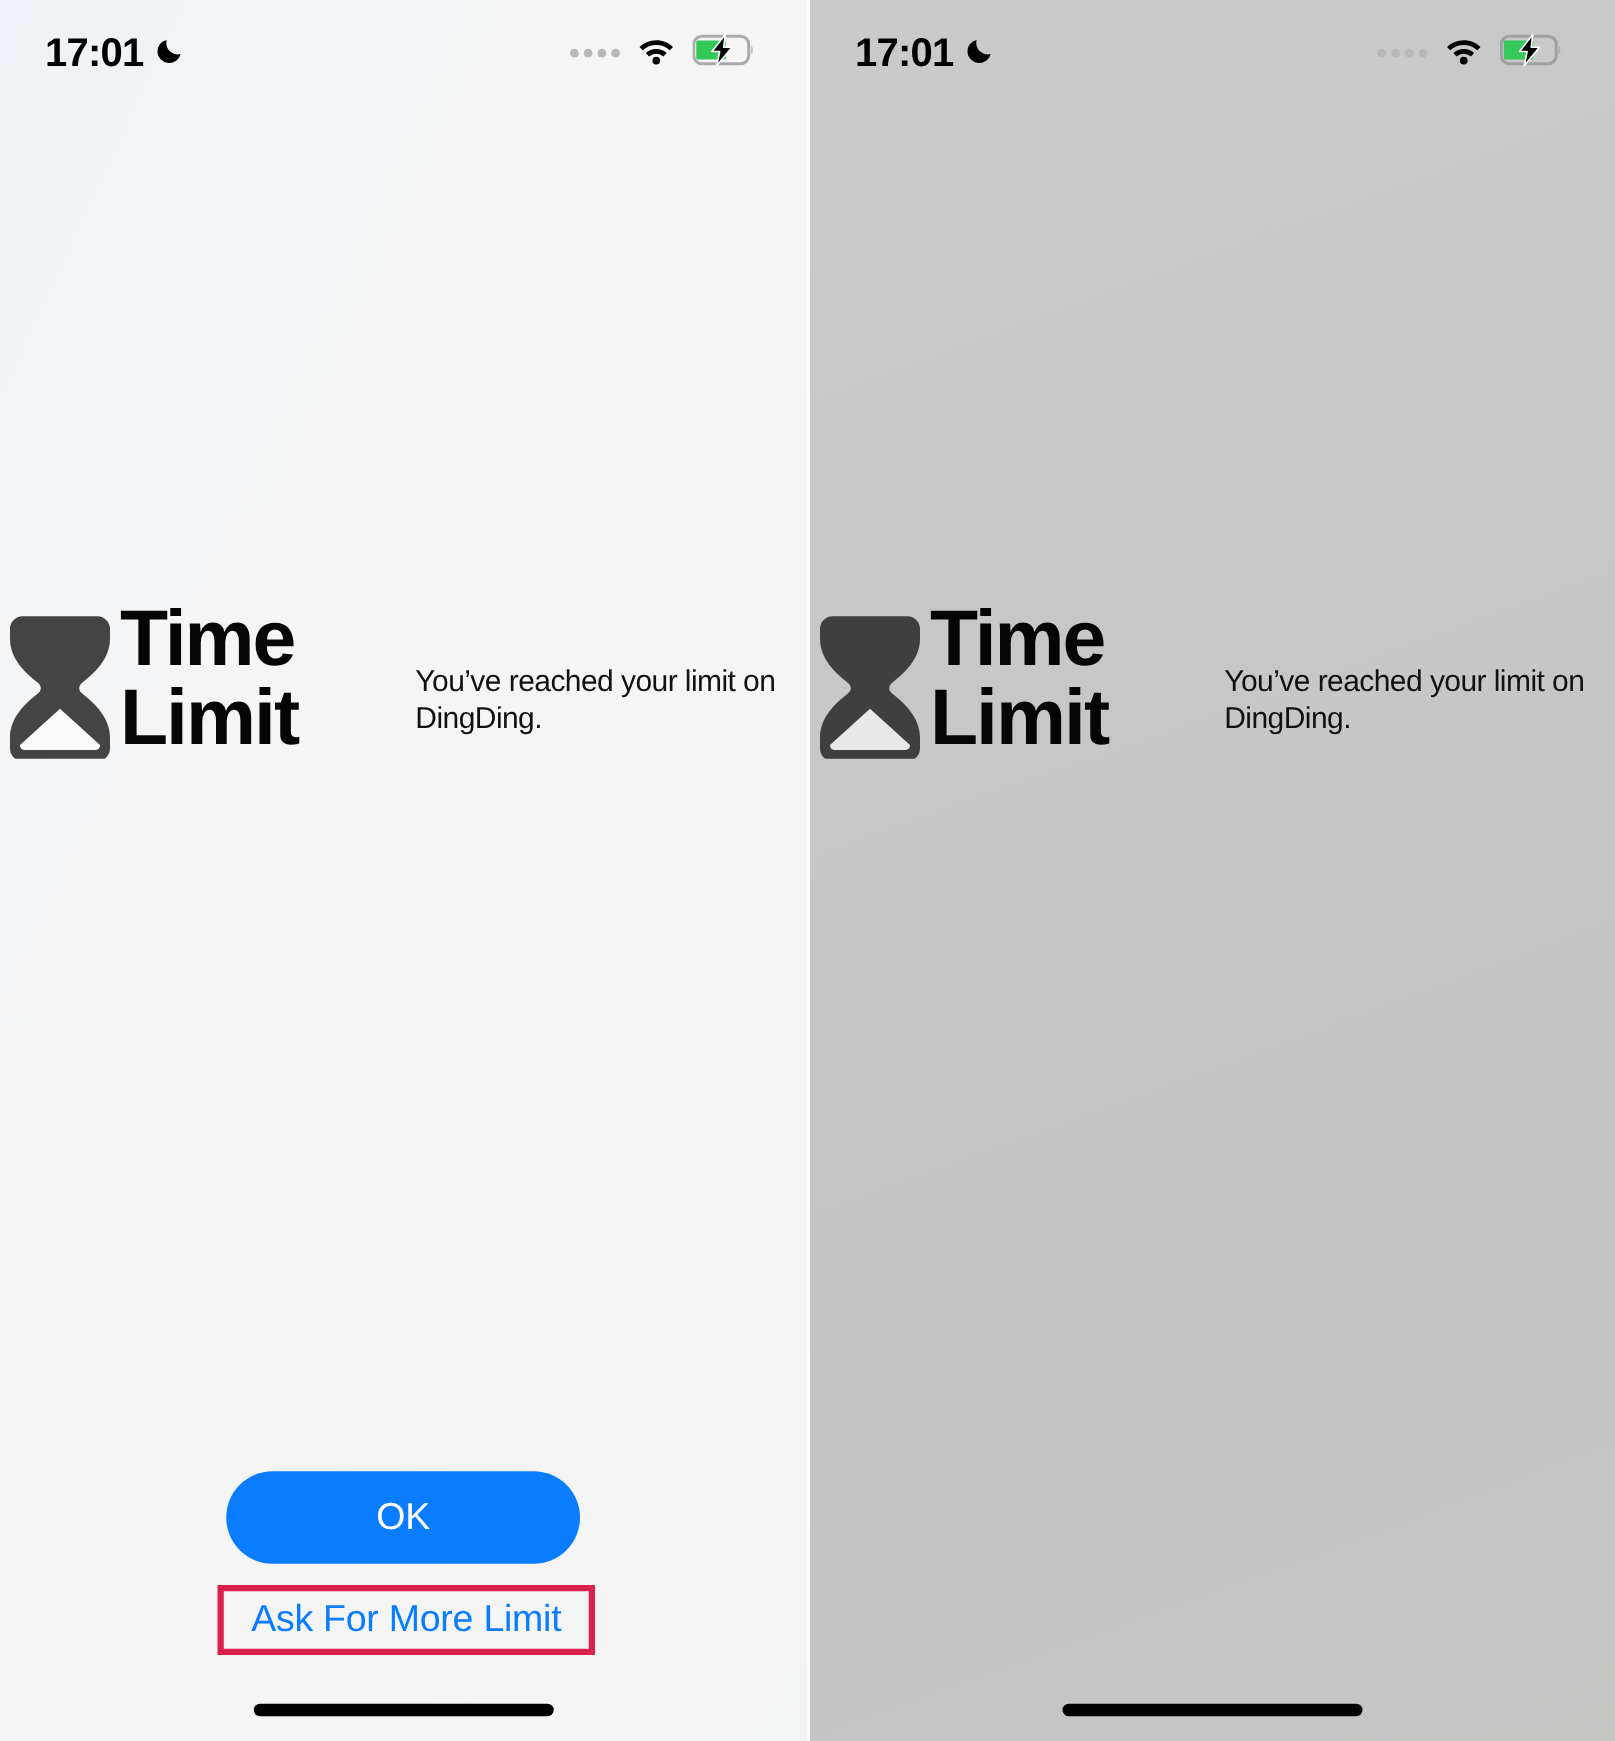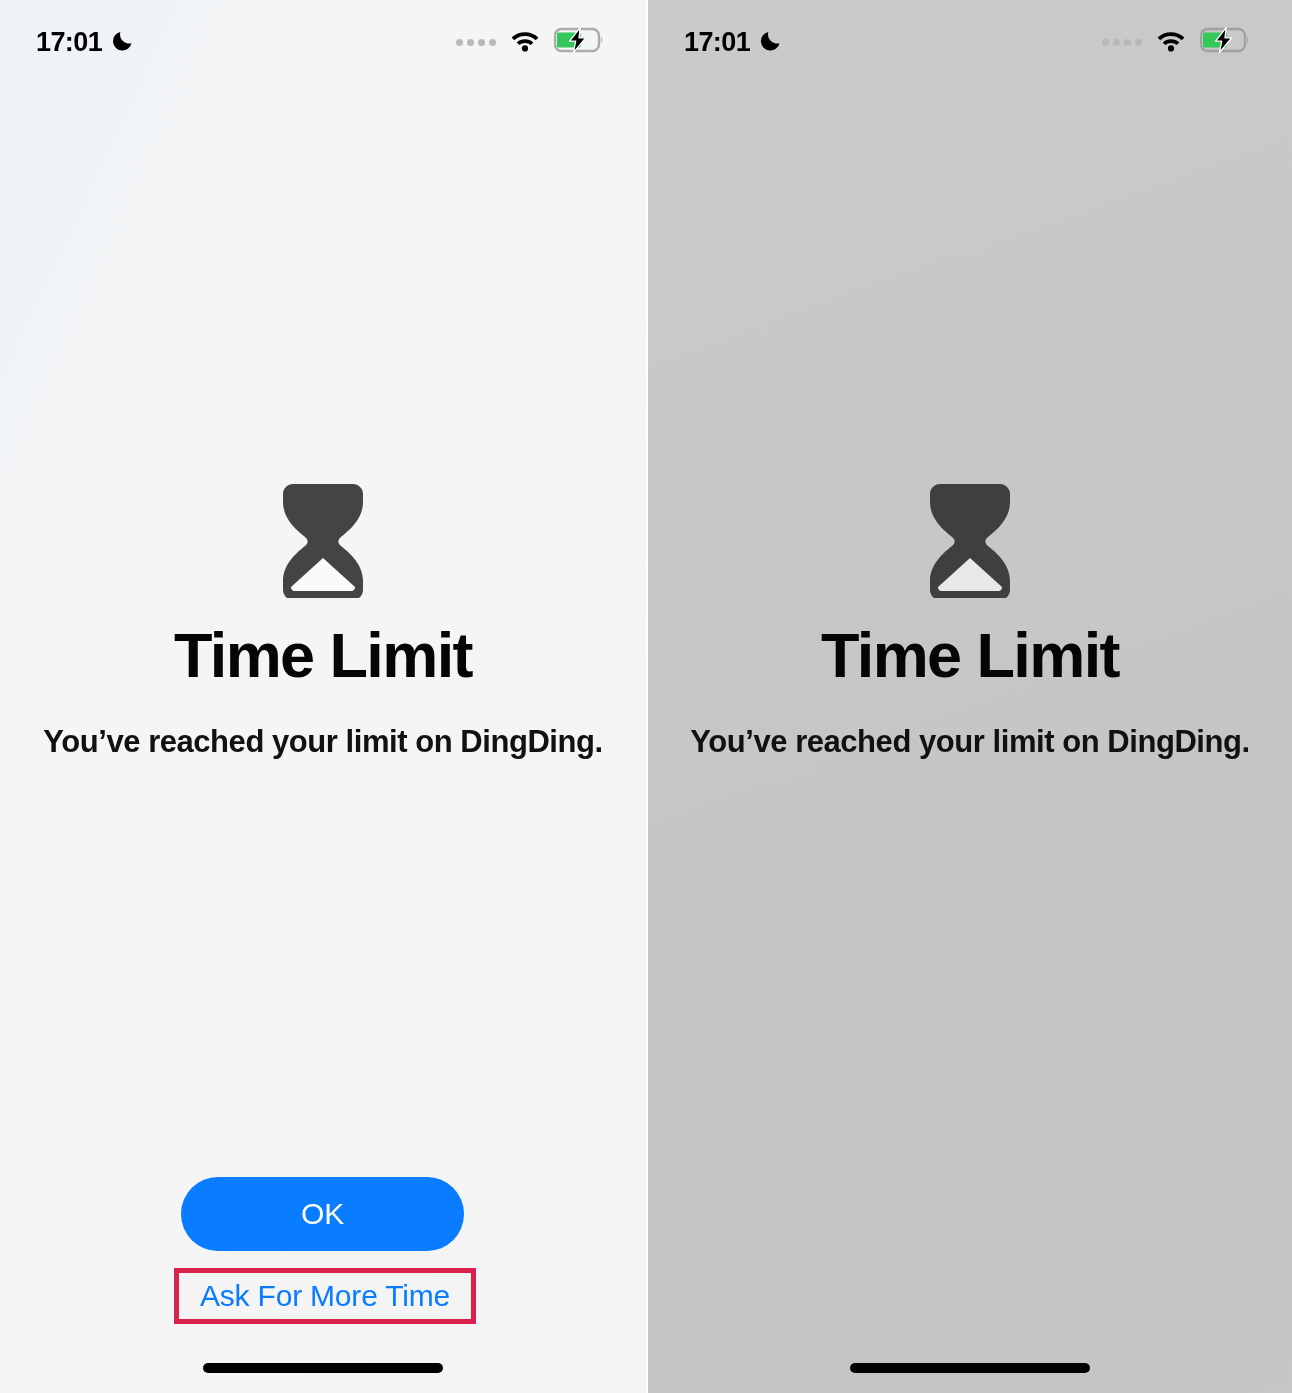--- a/index.html
+++ b/index.html
@@ -53,21 +53,21 @@
     z-index: 6;
   }
 
   .status-left {
     display: flex;
     align-items: center;
     gap: 9px;
   }
 
   .status-time {
-    font-size: 27px;
+    font-size: 32px;
     font-weight: 700;
     letter-spacing: -0.6px;
     color: #000000;
     line-height: 1;
   }
 
   .moon-icon { display: block; }
 
   .status-right {
     display: flex;
@@ -89,41 +89,40 @@
 
   .wifi-icon { display: block; }
   .battery-icon { display: block; }
 
   
   .hero {
     position: absolute;
     left: 0; right: 0;
     top: 480px;
     display: flex;
-    flex-direction: column;
     align-items: center;
   }
 
   .hourglass-icon {
     display: block;
     margin-bottom: 22px;
   }
 
   .hero-title {
     font-size: 63px;
     font-weight: 900;
     letter-spacing: -1.6px;
     color: #050505;
     line-height: 1;
     margin-bottom: 36px;
   }
 
   .hero-subtitle {
-    font-size: 31px;
-    font-weight: 700;
+    font-size: 24px;
+    font-weight: 400;
     letter-spacing: -0.45px;
     color: #111111;
     line-height: 1.2;
   }
 
   
   .primary-button {
     position: absolute;
     left: 181px;
     top: 1177px;
@@ -234,21 +233,21 @@
           <path d="M48 78 L80 107 a4 4 0 0 1-3 4 H19 a4 4 0 0 1-3-4 z" fill="#fafafa"></path>
         </svg>
       </span>
       <h1 class="hero-title">Time Limit</h1>
       <p class="hero-subtitle">You’ve reached your limit on DingDing.</p>
     </div>
 
     <button class="primary-button">OK</button>
 
     <div class="secondary-button">
-      <span>Ask For More Time</span>
+      <span>Ask For More Limit</span>
     </div>
     <div class="highlight-box"></div>
 
     <div class="home-indicator"></div>
   </div>
 
   <div class="panel panel--right">
 
     <div class="status-bar">
       <div class="status-left">

